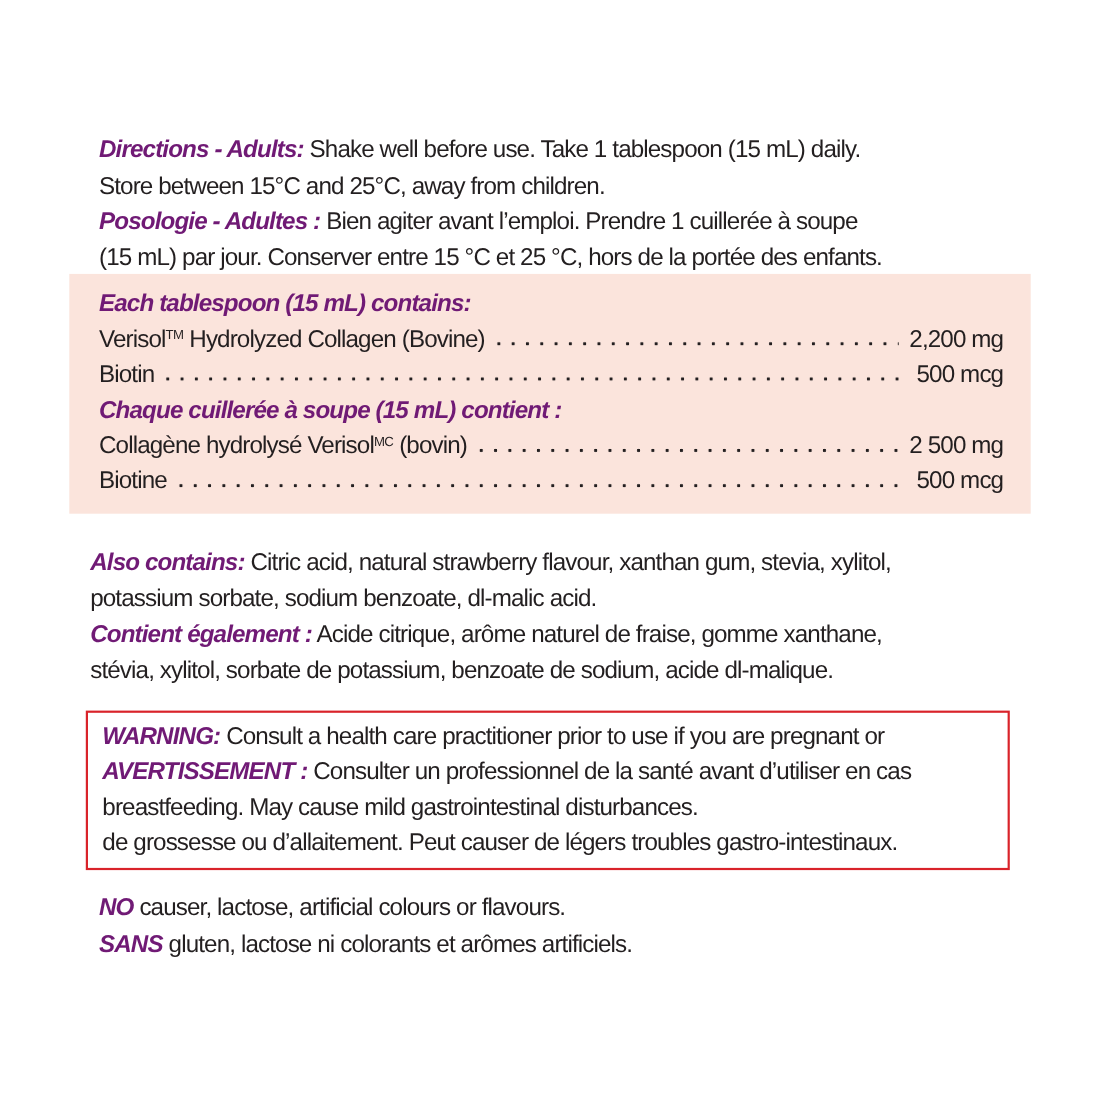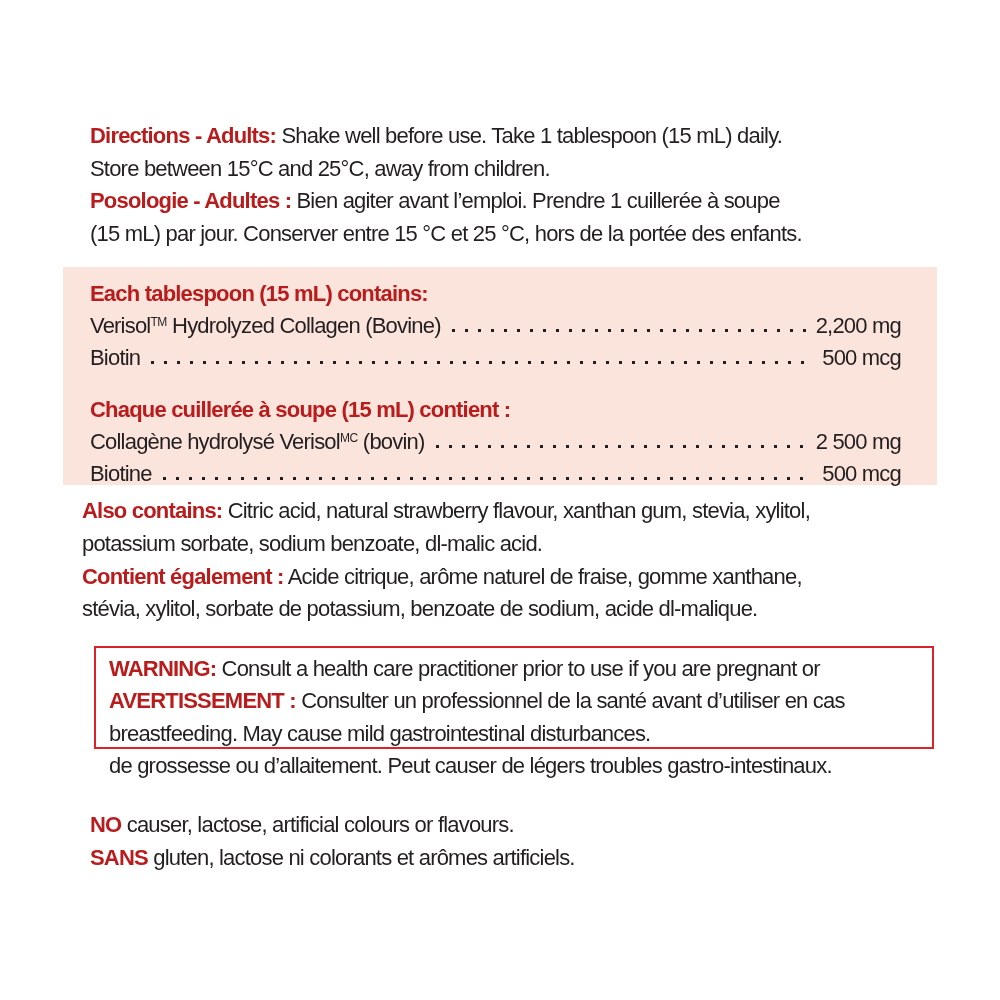--- a/index.html
+++ b/index.html
@@ -11,37 +11,37 @@
   }
   .label-root {
     position: relative;
     width: 1000px; height: 1000px;
     overflow: hidden;
     font-size: 22px;
     letter-spacing: -0.8px;
     font-weight: 400;
   }
   .line { white-space: nowrap; }
-  .red { color: #b91c1c; font-weight: 700; }
+  .red { color: #701a75; font-weight: 700; font-style: italic; }
 
   
   .directions {
     position: absolute; left: 90px; top: 120px; width: 848px;
     line-height: 32.7px;
   }
 
   
   .panel {
-    position: absolute; left: 63px; top: 267px; width: 874px; height: 218px;
+    position: absolute; left: 63px; top: 249px; width: 874px; height: 218px;
     background: #fbe4dc;
     box-sizing: border-box;
-    padding: 11px 36px 0 27px;
+    padding: 11px 25px 0 27px;
     line-height: 32px;
   }
-  .panel .heading-fr { margin-top: 20px; }
+  .panel .heading-fr { margin-top: 1px; }
   .fact-row { display: flex; align-items: baseline; }
   .fact-row .rname { white-space: nowrap; }
   .fact-row .leader {
     flex: 1 1 auto;
     align-self: stretch;
     margin: 0 10px 0 4px;
     background-image: radial-gradient(circle, #231f20 1.55px, rgba(0,0,0,0) 1.75px);
     background-size: 13px 13px;
     background-repeat: repeat-x;
     background-position: left 2px bottom 5px;
@@ -55,26 +55,25 @@
   }
 
   
   .also {
     position: absolute; left: 82px; top: 495px; width: 848px;
     line-height: 32.8px;
   }
 
   
   .warnbox {
-    position: absolute; left: 78px; top: 646px; width: 840px; height: 103px;
+    position: absolute; left: 78px; top: 646px; width: 840px; height: 145px;
     box-sizing: border-box;
     border: 2.5px solid #d9232a;
     padding: 5px 12px 0 13px;
     line-height: 32.3px;
-    margin-left: 16px;
   }
 
   
   .claims {
     position: absolute; left: 90px; top: 808px; width: 848px;
     line-height: 33px;
   }
 </style>
 </head>
 <body>

